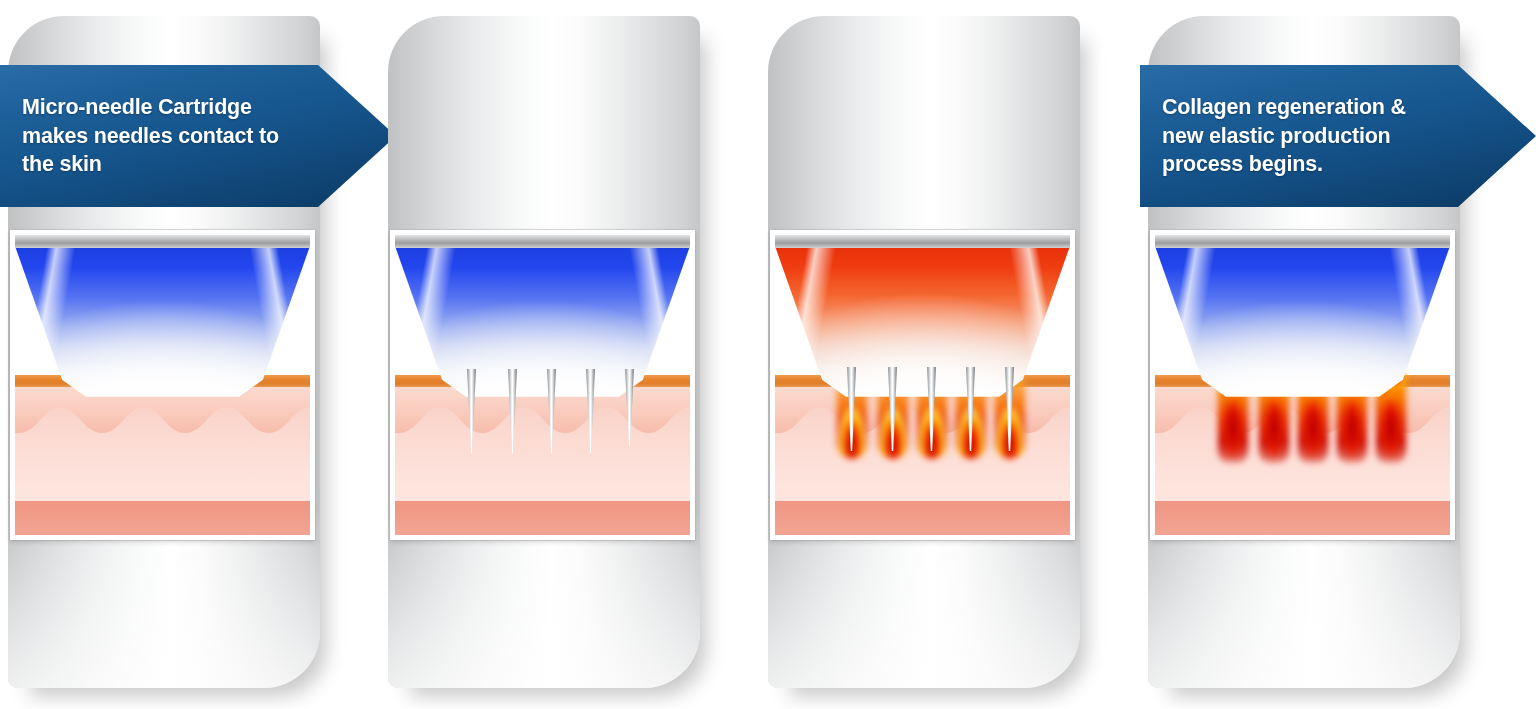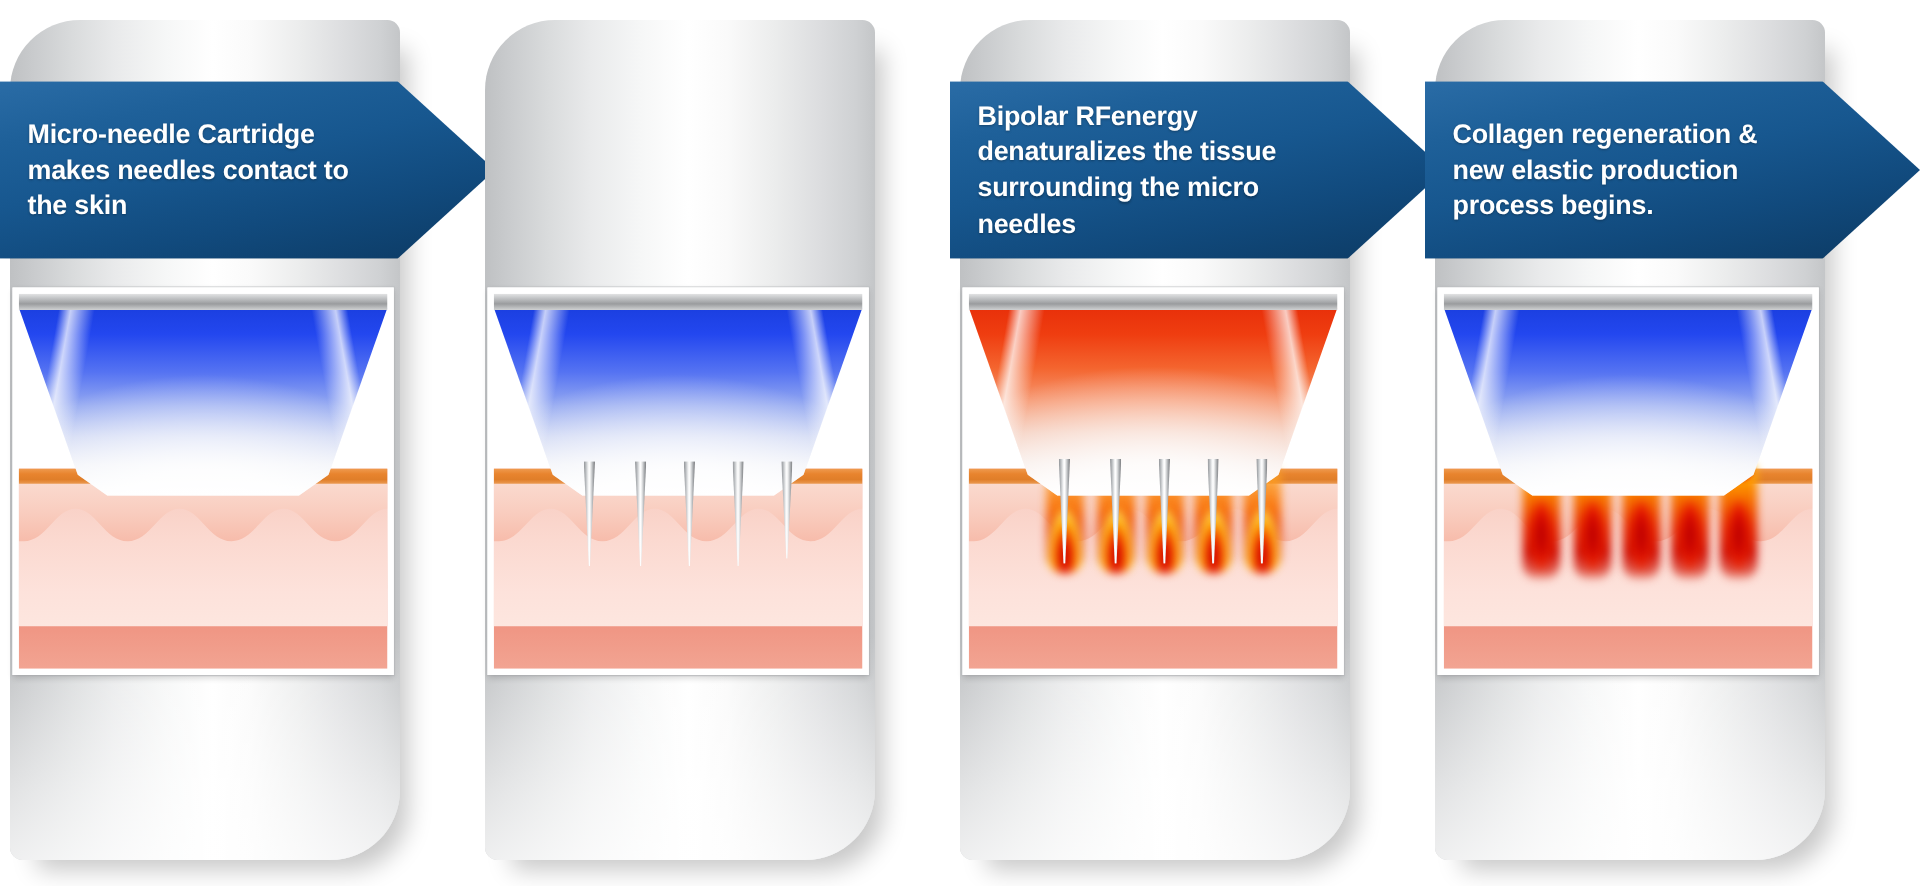--- a/index.html
+++ b/index.html
@@ -305,26 +305,20 @@
           <div class="needle" style="left:191px;top:134px;height:84px"></div>
           <div class="needle" style="left:230px;top:134px;height:78px"></div>
         </div>
       </div>
     </div>
   </div>
 
   <div class="step s2">
     <div class="pillar"></div>
 
-    <div class="banner">
-      <div class="banner-text">Bipolar RFenergy
-denaturalizes the tissue
-surrounding the micro
-needles</div>
-    </div>
 
     <div class="illus-wrap">
       <div class="illus">
         <div class="cart-bar"></div>
         <div class="cone hot"></div>
         <div class="cone-edge"></div>
 
         <div class="skin">
           <div class="layer-deep"></div>
           <svg class="wave" style="top:62px;height:80px" viewBox="0 0 305 80" preserveAspectRatio="none">

